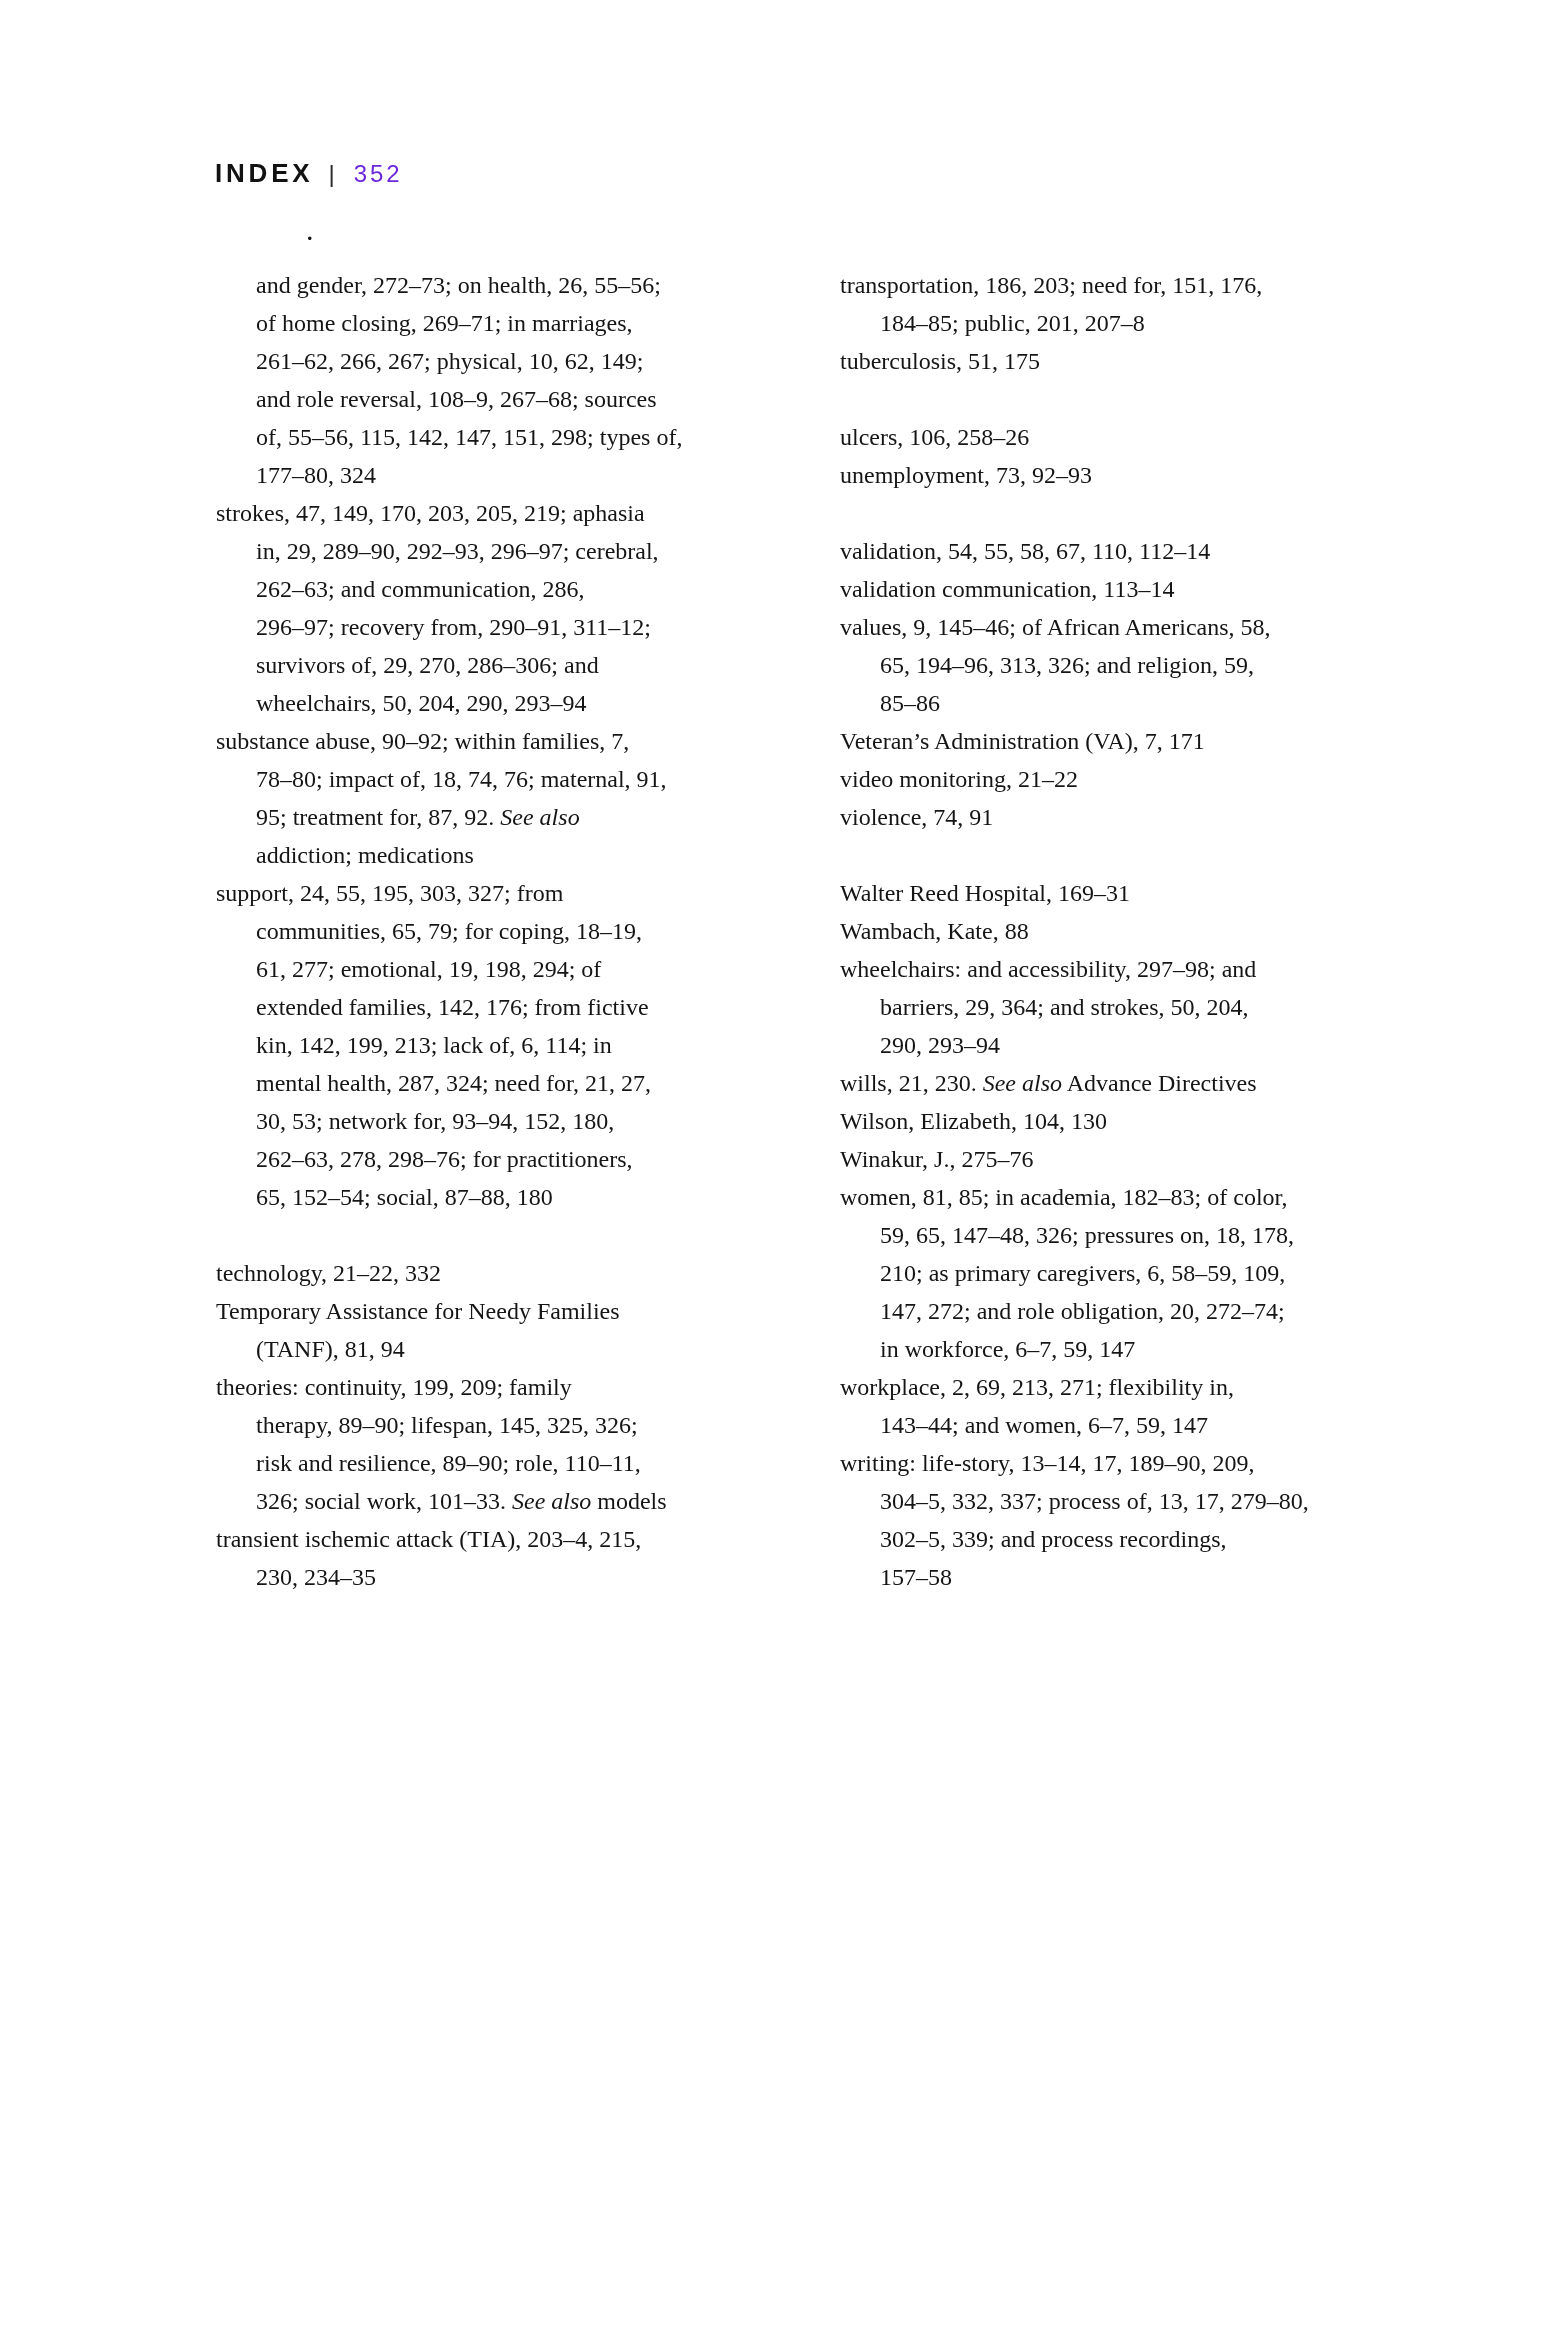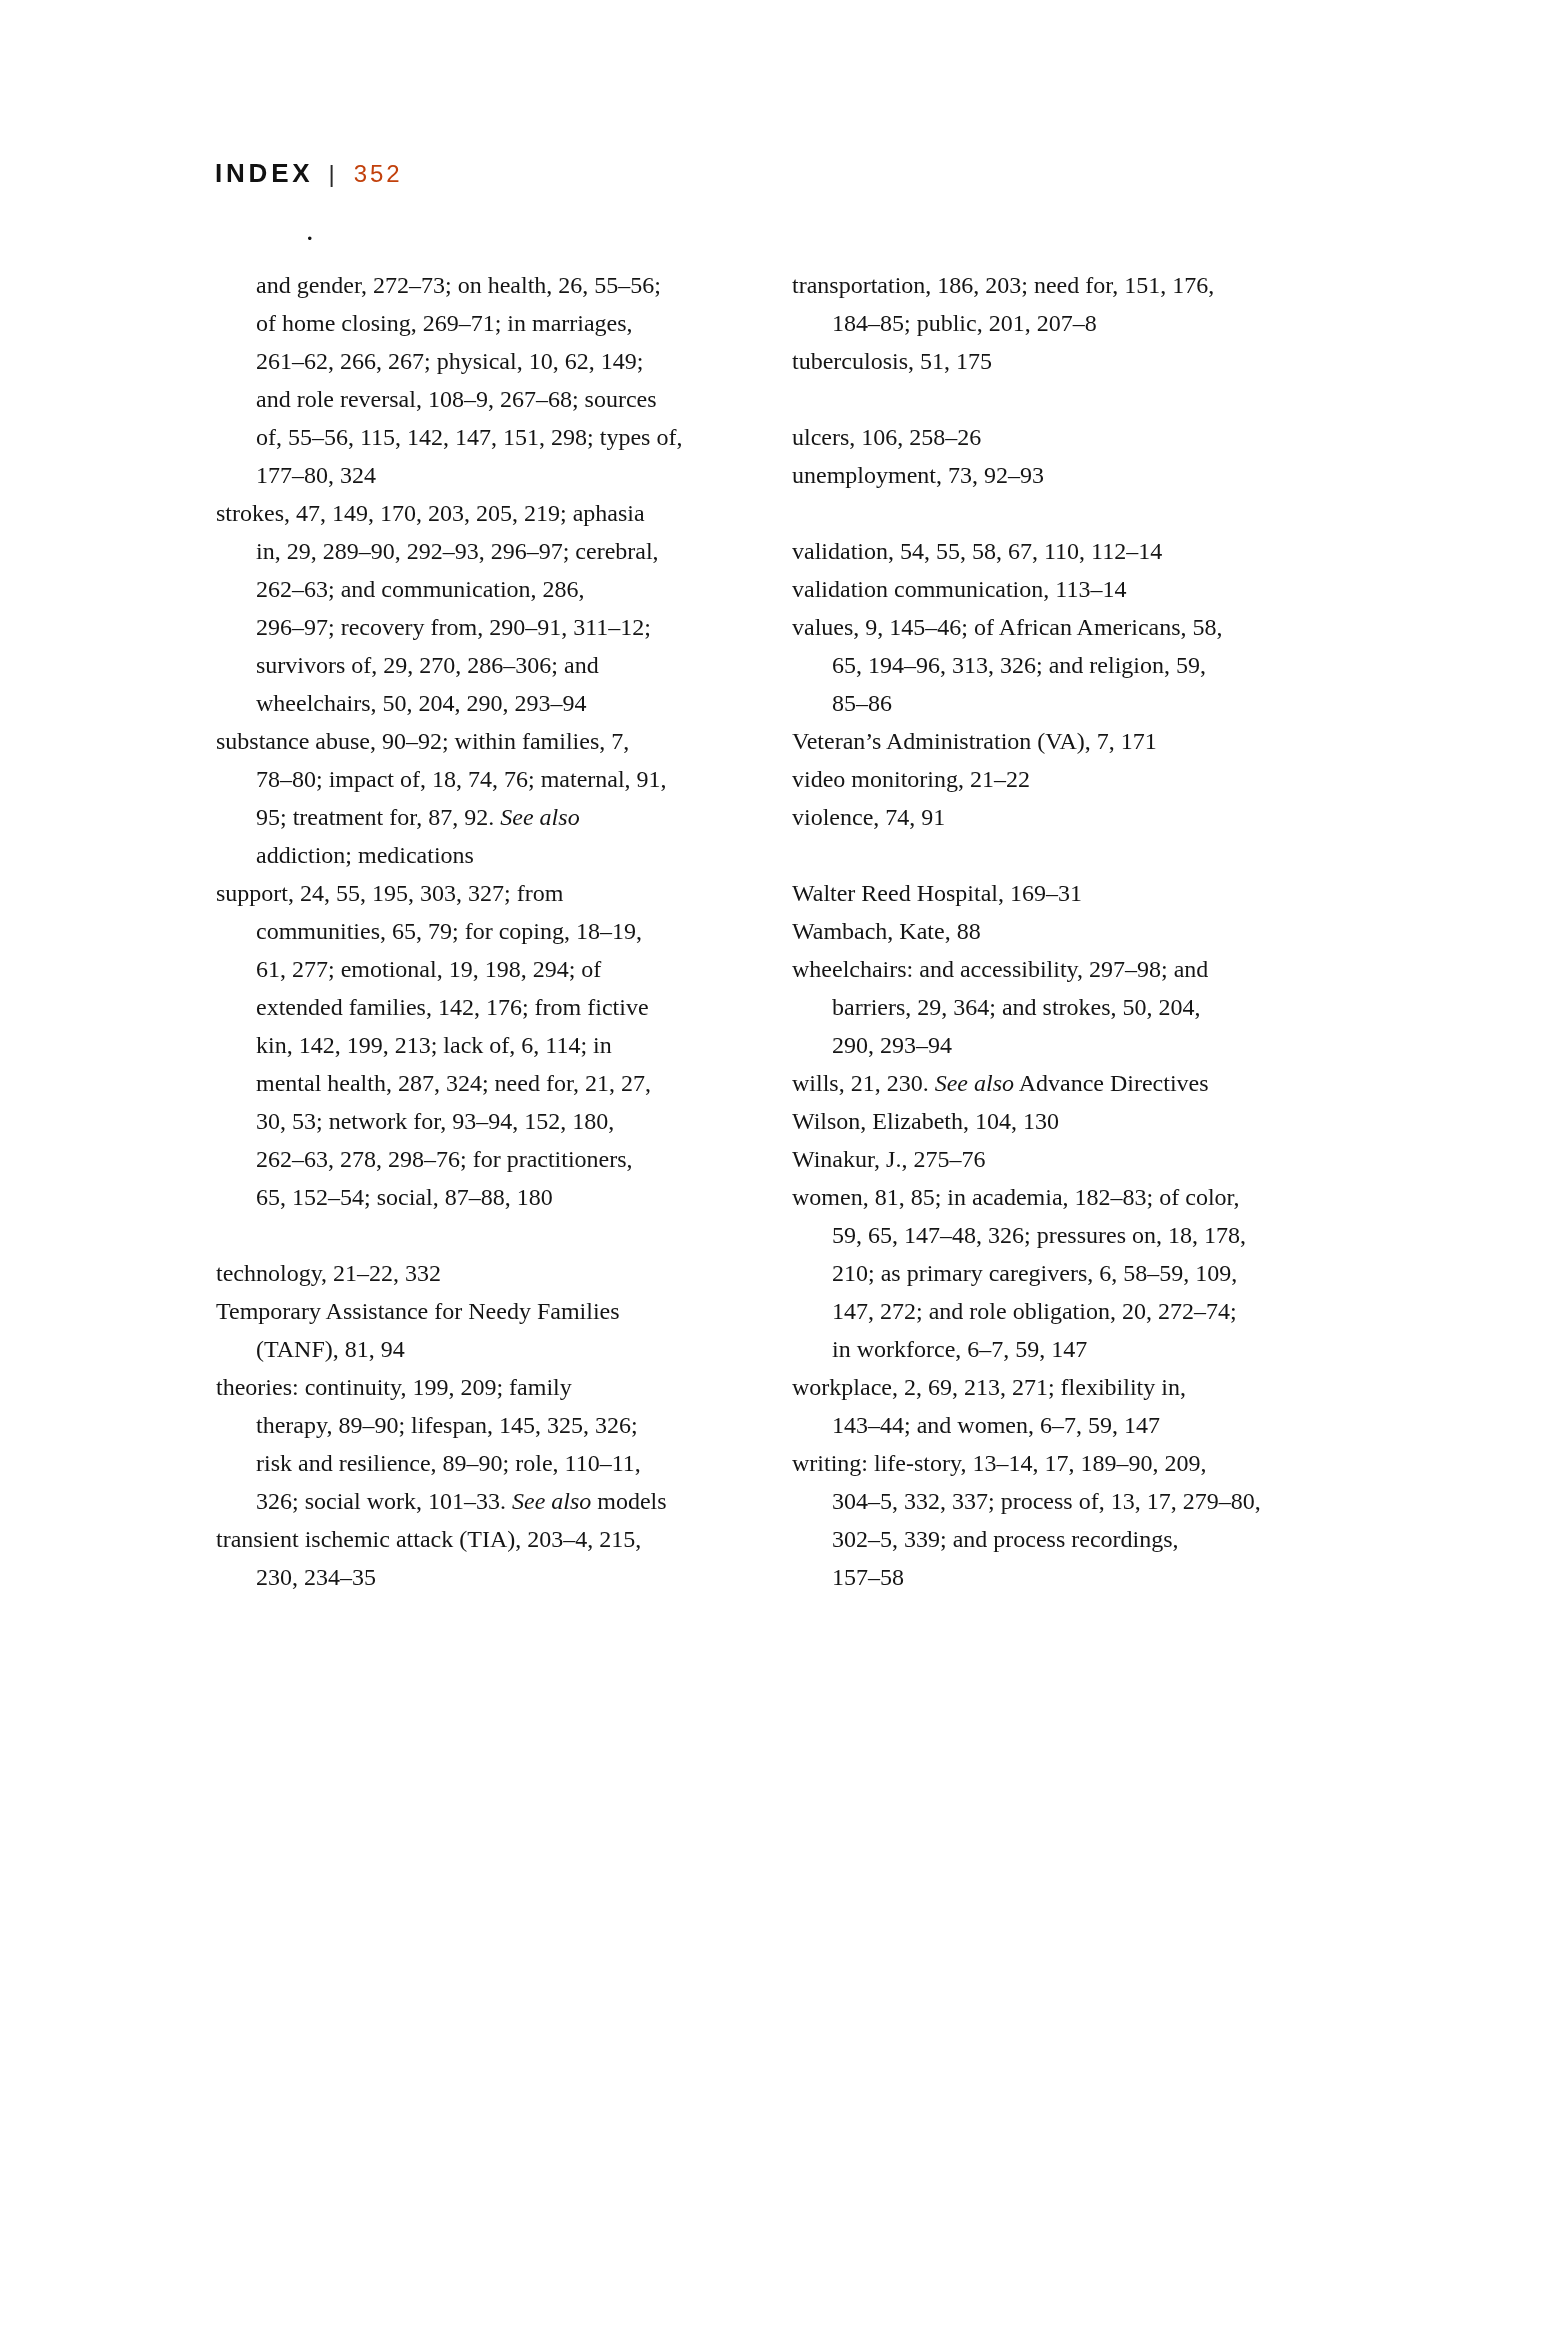--- a/index.html
+++ b/index.html
@@ -29,38 +29,38 @@
   }
   .h-sep {
     margin: 0 19px 0 15px;
     font-size: 24px;
     color: #2a2a2a;
     font-weight: 400;
   }
   .h-page {
     font-size: 24px;
     letter-spacing: 2.9px;
-    color: #c2410c;
+    color: #6d28d9;
   }
   .orphan {
     position: absolute;
     left: 306px;
     top: 215px;
     font-size: 30px;
     line-height: 30px;
     color: #151515;
   }
   .col {
     position: absolute;
     top: 266px;
     font-size: 24px;
     line-height: 38px;
   }
   .col-left  { left: 216px; width: 609px; }
-  .col-right { left: 792px; width: 666px; }
+  .col-right { left: 840px; width: 666px; }
   .entry { margin: 0; }
   .line {
     height: 38px;
     line-height: 38px;
     white-space: pre;
   }
   .line.indent { padding-left: 40px; }
   .spacer { height: 38px; }
   .it { font-style: italic; }
 </style>

